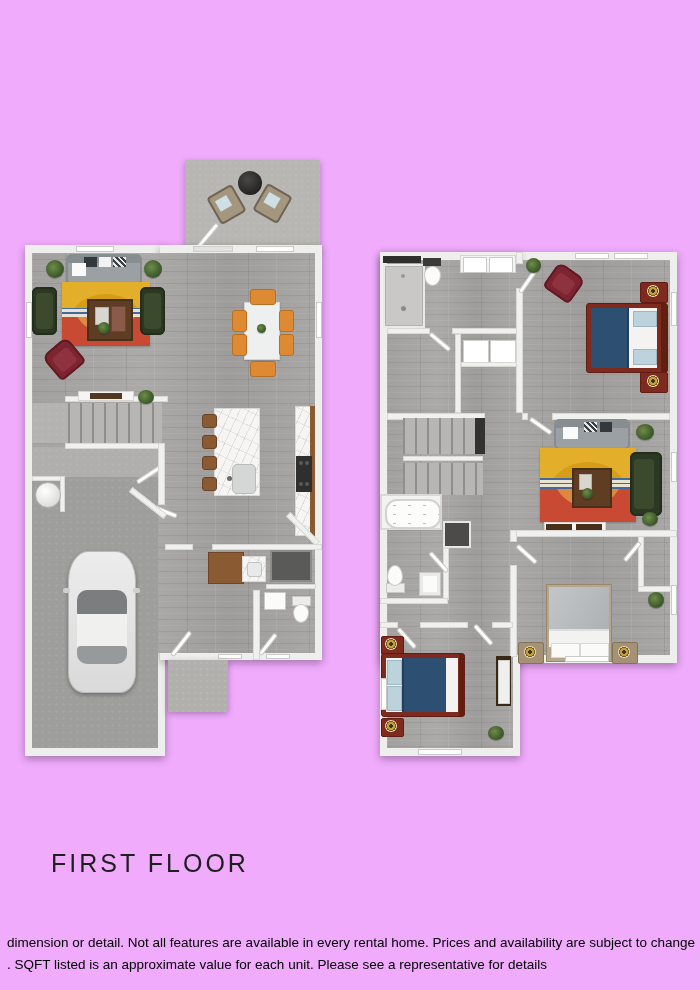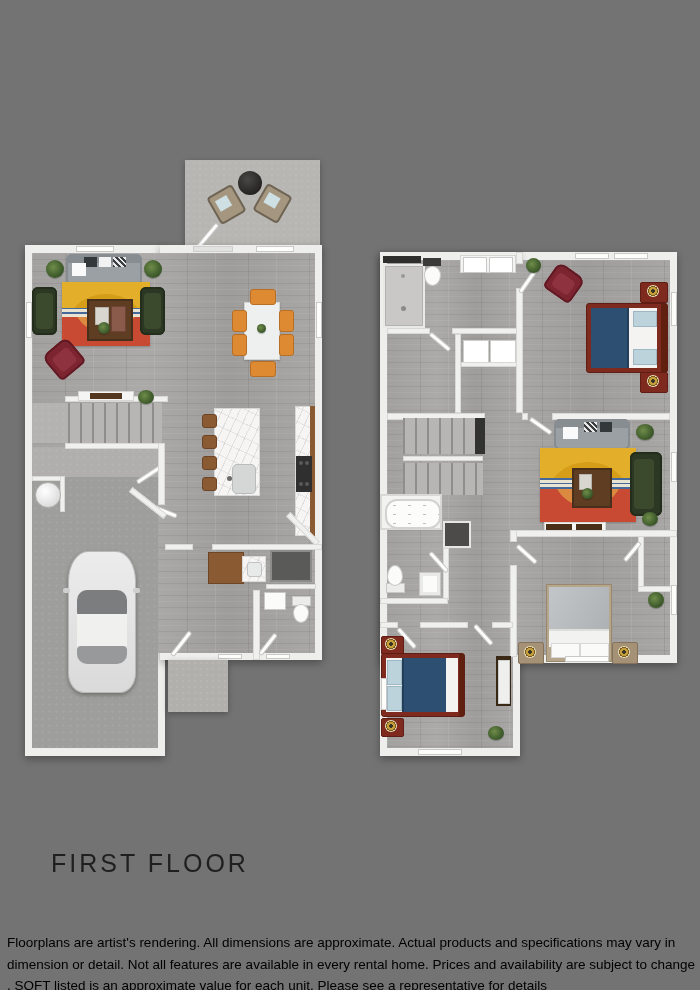--- a/index.html
+++ b/index.html
@@ -1,16 +1,16 @@
 <!DOCTYPE html>
 <html><head>
 <meta charset="utf-8">
 <style>
   html,body{margin:0;padding:0;background:#fff;}
-  #canvas{position:relative;width:700px;height:990px;background:#737373;overflow:hidden;
+  #canvas{position:relative;width:700px;height:990px;background:#f0abfc;overflow:hidden;
           font-family:"Liberation Sans", sans-serif;}
   .abs{position:absolute;}
   .wall{position:absolute;background:#f0f0ee;box-shadow:inset 0 0 0 1px #d8d8d6;}
   .base{position:absolute;background:#eeeeec;box-shadow:0 3px 8px rgba(0,0,0,.32);}
   .wood{position:absolute;background-color:#a6a5a3;background-image:
     repeating-linear-gradient(180deg, rgba(255,255,255,.06) 0 1px, rgba(0,0,0,0) 1px 6px, rgba(0,0,0,.06) 6px 7px, rgba(0,0,0,0) 7px 12px),
     repeating-linear-gradient(90deg, rgba(255,255,255,.09) 0 1px, rgba(0,0,0,0) 1px 33px, rgba(0,0,0,.07) 33px 34px, rgba(0,0,0,0) 34px 61px),
     linear-gradient(90deg,#a2a19f,#abaaa8 40%,#9e9d9b 70%,#a8a7a5);}
   .conc{position:absolute;background-color:#9e9e9c;background-image:radial-gradient(rgba(255,255,255,.06) 1px, transparent 1.4px);background-size:7px 7px;}
   .slab{position:absolute;background-color:#b7b6b2;background-image:radial-gradient(rgba(255,255,255,.07) 1px, transparent 1.4px);background-size:6px 6px;box-shadow:0 2px 6px rgba(0,0,0,.28);}
@@ -324,18 +324,17 @@
     <div class="win" style="left:671px;top:452px;width:6px;height:30px;"></div>
     <div class="win" style="left:671px;top:585px;width:6px;height:30px;"></div>
     <div class="win" style="left:565px;top:656px;width:44px;height:6px;"></div>
     <div class="win" style="left:418px;top:749px;width:44px;height:6px;"></div>
     <div class="win" style="left:381px;top:678px;width:6px;height:32px;"></div>
   </section>
 
   <div class="lbl" style="left:150px;">FIRST FLOOR</div>
 
   <div class="disc" style="top:932px;">
-    <div>Floorplans are artist's rendering. All dimensions are approximate. Actual products and specifications may vary in</div>
     <div>dimension or detail. Not all features are available in every rental home. Prices and availability are subject to change</div>
     <div>. SQFT listed is an approximate value for each unit. Please see a representative for details</div>
   </div>
 
 </div>
 
 </body></html>

